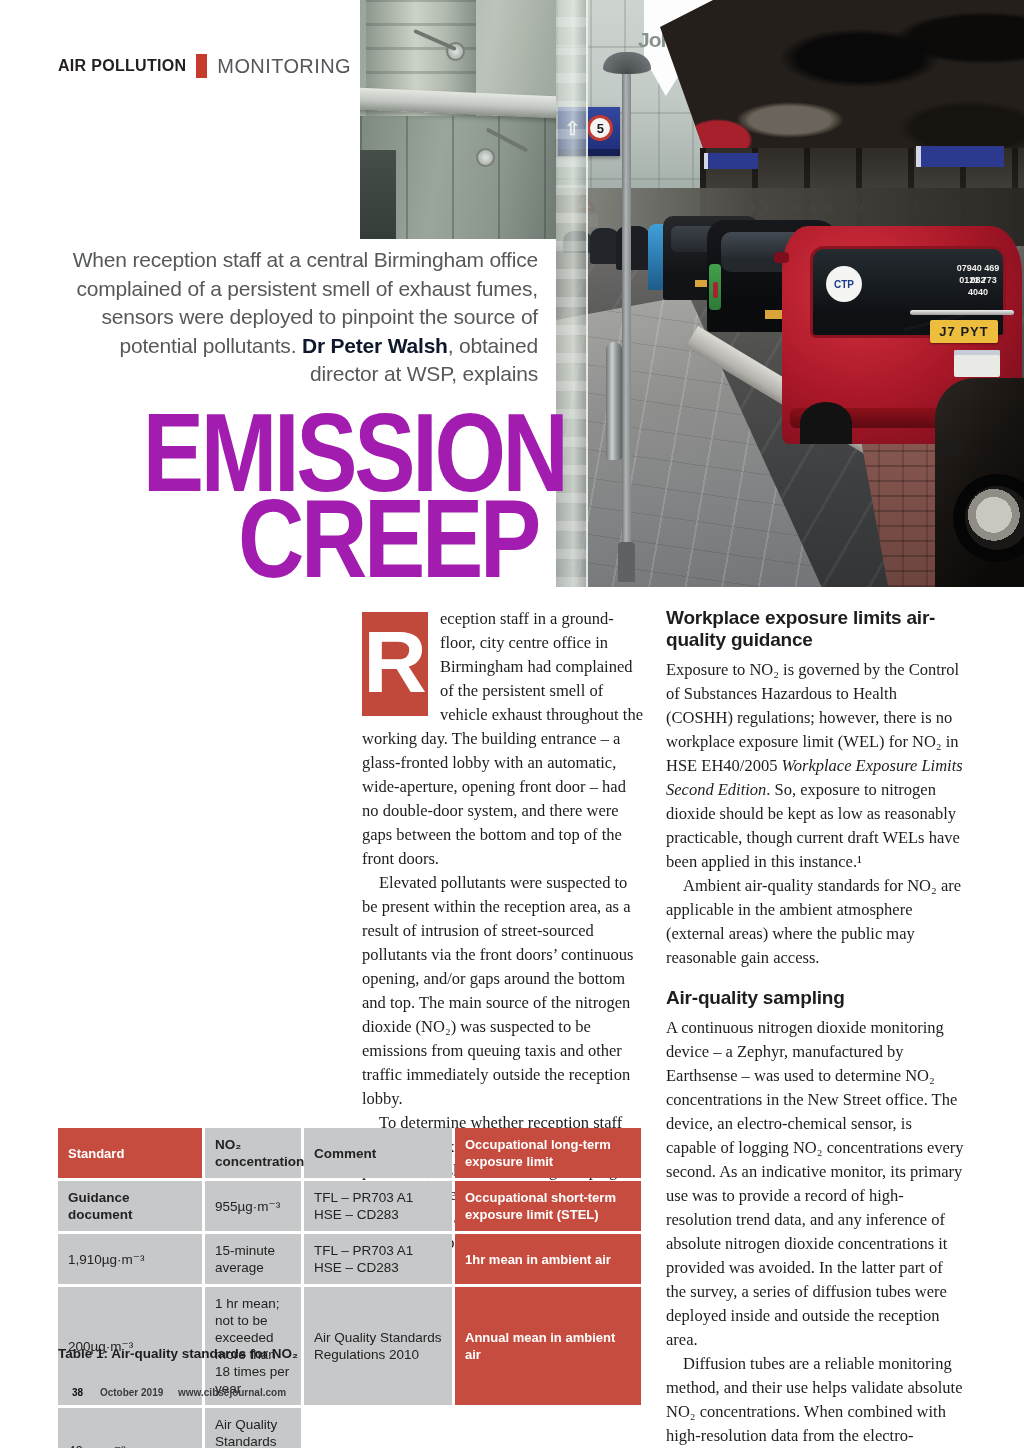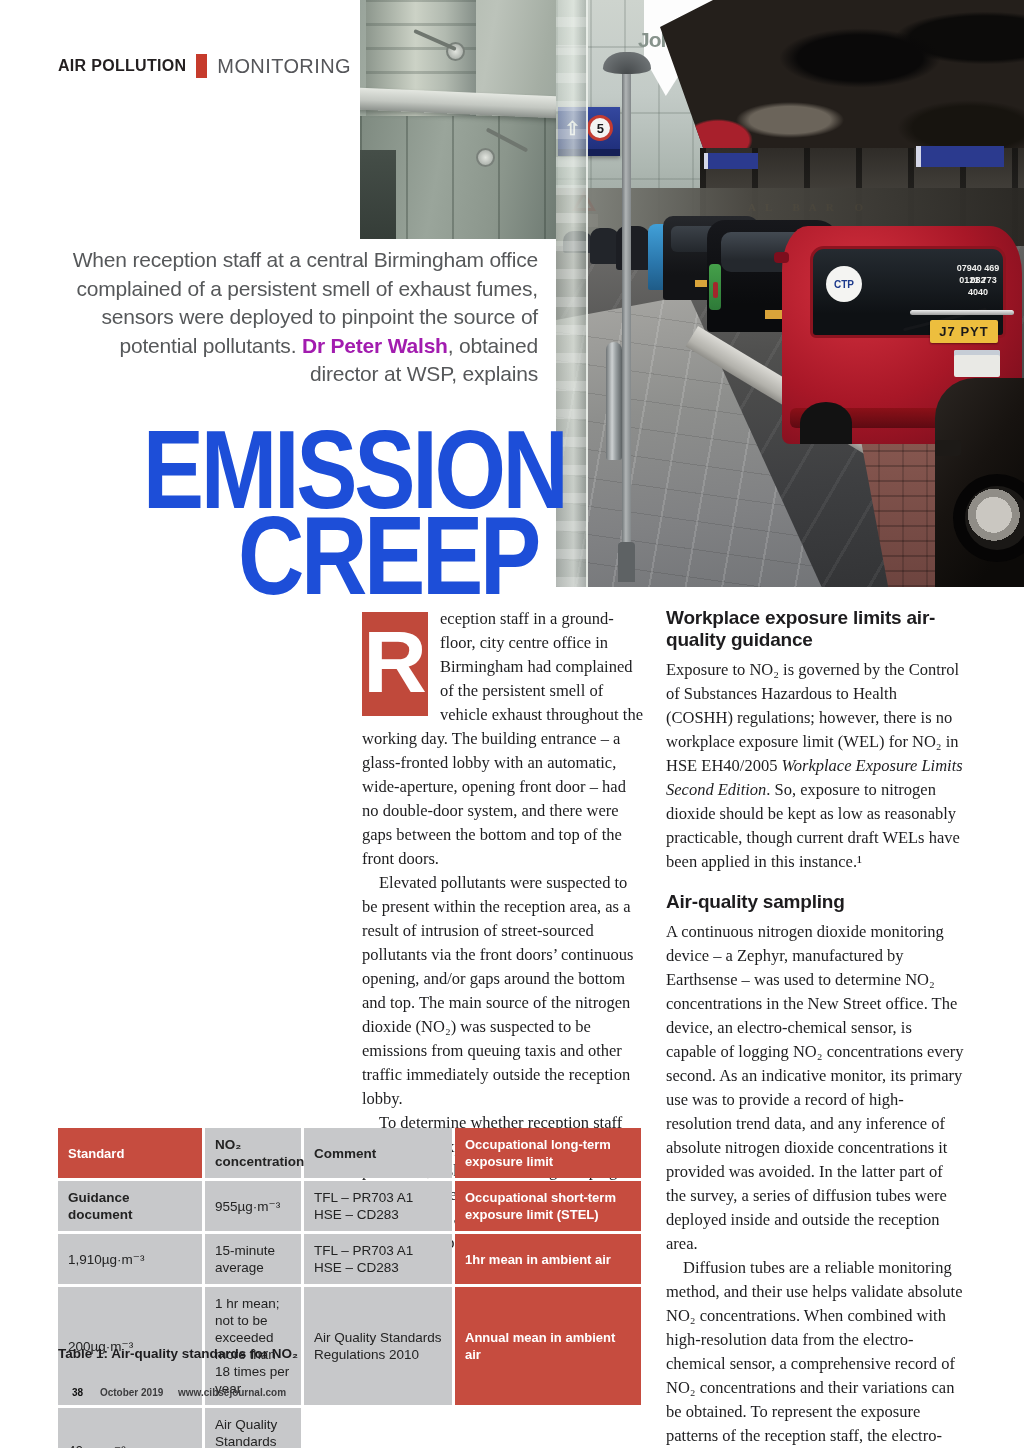--- a/index.html
+++ b/index.html
@@ -151,22 +151,22 @@
      background:radial-gradient(ellipse at 50% 100%,#45494b,#6d7274 75%,#85898b);}
   .glass-edge{left:196px;top:0;width:30px;height:587px;
      background:
        repeating-linear-gradient(0deg,rgba(255,255,255,.22) 0 10px,rgba(0,0,0,0) 10px 28px),
        linear-gradient(90deg,rgba(188,198,188,.55),rgba(226,233,225,.72) 58%,rgba(158,168,160,.6));
      border-right:2px solid rgba(238,242,237,.85);}
 
   
   .standfirst{position:absolute;left:56px;top:246px;width:482px;text-align:right;
      font-size:21px;line-height:28.5px;color:#56585a;letter-spacing:-.2px;}
-  .standfirst b{color:#a21caf;}
-  .title{position:absolute;left:56px;top:427px;width:482px;text-align:right;color:#1d4ed8;
+  .standfirst b{color:#0f172a;}
+  .title{position:absolute;left:56px;top:410px;width:482px;text-align:right;color:#a21caf;
      font-weight:bold;font-size:112px;line-height:86px;letter-spacing:-4px;}
   .title div{transform:scaleX(.82);transform-origin:100% 50%;}
 
   
   .serif{font-family:"Liberation Serif","DejaVu Serif",serif;font-size:16.5px;line-height:24px;color:#1d1d1f;}
   .col-mid{position:absolute;left:362px;top:607px;width:282px;}
   .col-right{position:absolute;left:666px;top:607px;width:300px;}
   .serif p{margin:0;}
   .serif p.ind{text-indent:17px;}
   .dropcap{float:left;width:66px;height:104px;margin:5px 12px 2px 0;background:#c0493b;
@@ -294,20 +294,21 @@
 
   <div class="col-mid serif">
     <p><span class="dropcap">R</span><span>eception staff in a ground-floor, city centre office in Birmingham had complained of the persistent smell of vehicle exhaust throughout the working day. The building entrance – a glass-fronted lobby with an automatic, wide-aperture, opening front door – had no double-door system, and there were gaps between the bottom and top of the front doors.</span></p>
     <p class="ind">Elevated pollutants were suspected to be present within the reception area, as a result of intrusion of street-sourced pollutants via the front doors’ continuous opening, and/or gaps around the bottom and top. The main source of the nitrogen dioxide (NO₂) was suspected to be emissions from queuing taxis and other traffic immediately outside the reception lobby.</p>
     <p class="ind">To determine whether reception staff were being exposed to a high level of pollutants, a short monitoring campaign was undertaken, examining the extent of any exposure and, potentially, identifying the source type.</p>
   </div>
 
   <div class="col-right serif">
     <h3 class="subhead">Workplace exposure limits air-quality guidance</h3>
     <p><span>Exposure to NO₂ is governed by the Control of Substances Hazardous to Health (COSHH) regulations; however, there is no workplace exposure limit (WEL) for NO₂ in HSE EH40/2005 </span><i>Workplace Exposure Limits Second Edition</i><span>. So, exposure to nitrogen dioxide should be kept as low as reasonably practicable, though current draft WELs have been applied in this instance.¹</span></p>
+    <p class="ind">Ambient air-quality standards for NO₂ are applicable in the ambient atmosphere (external areas) where the public may reasonable gain access.</p>
     <h3 class="subhead mt">Air-quality sampling</h3>
     <p>A continuous nitrogen dioxide monitoring device – a Zephyr, manufactured by Earthsense – was used to determine NO₂ concentrations in the New Street office. The device, an electro-chemical sensor, is capable of logging NO₂ concentrations every second. As an indicative monitor, its primary use was to provide a record of high-resolution trend data, and any inference of absolute nitrogen dioxide concentrations it provided was avoided. In the latter part of the survey, a series of diffusion tubes were deployed inside and outside the reception area.</p>
     <p class="ind">Diffusion tubes are a reliable monitoring method, and their use helps validate absolute NO₂ concentrations. When combined with high-resolution data from the electro-chemical sensor, a comprehensive record of NO₂ concentrations and their variations can be obtained. To represent the exposure patterns of the reception staff, the electro-</p>
   </div>
 
   <div class="std-table">
     <div class="cell hd red">Standard</div>
     <div class="cell hd">NO₂ concentration</div>
     <div class="cell hd">Comment</div>
     <div class="cell red">Occupational long-term exposure limit</div>

